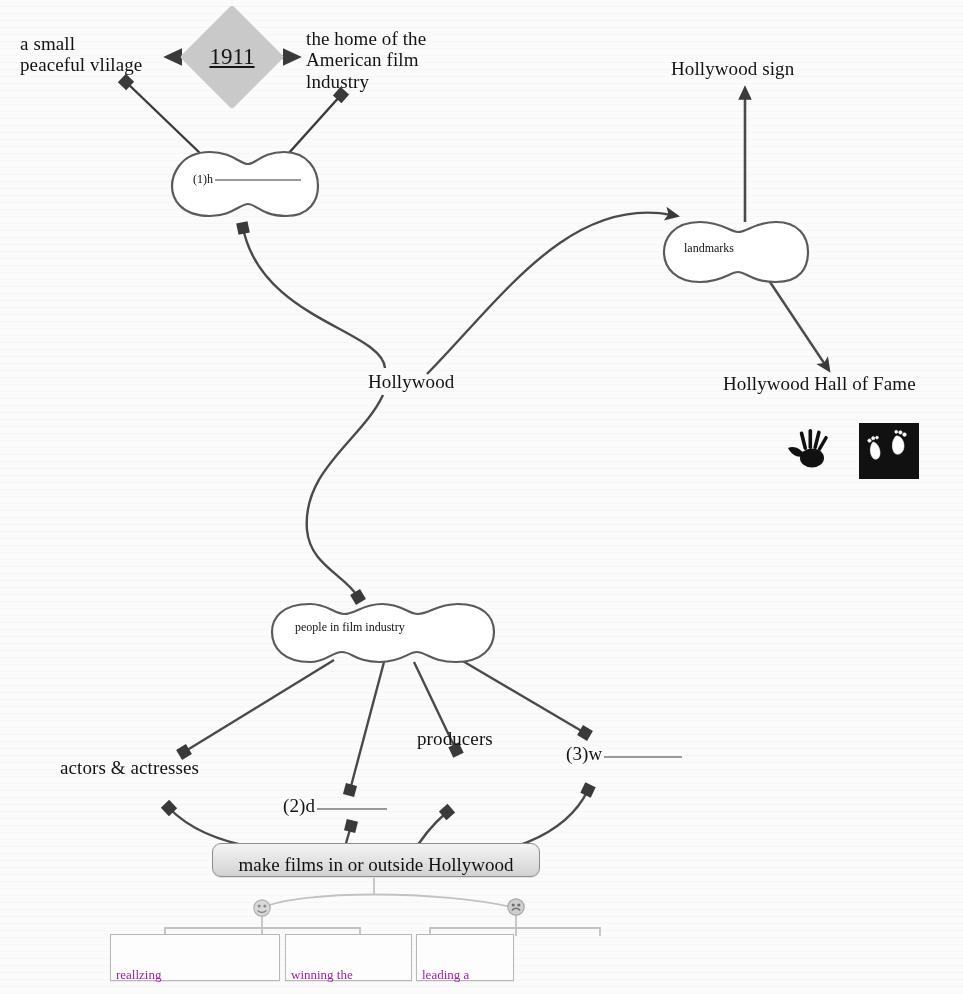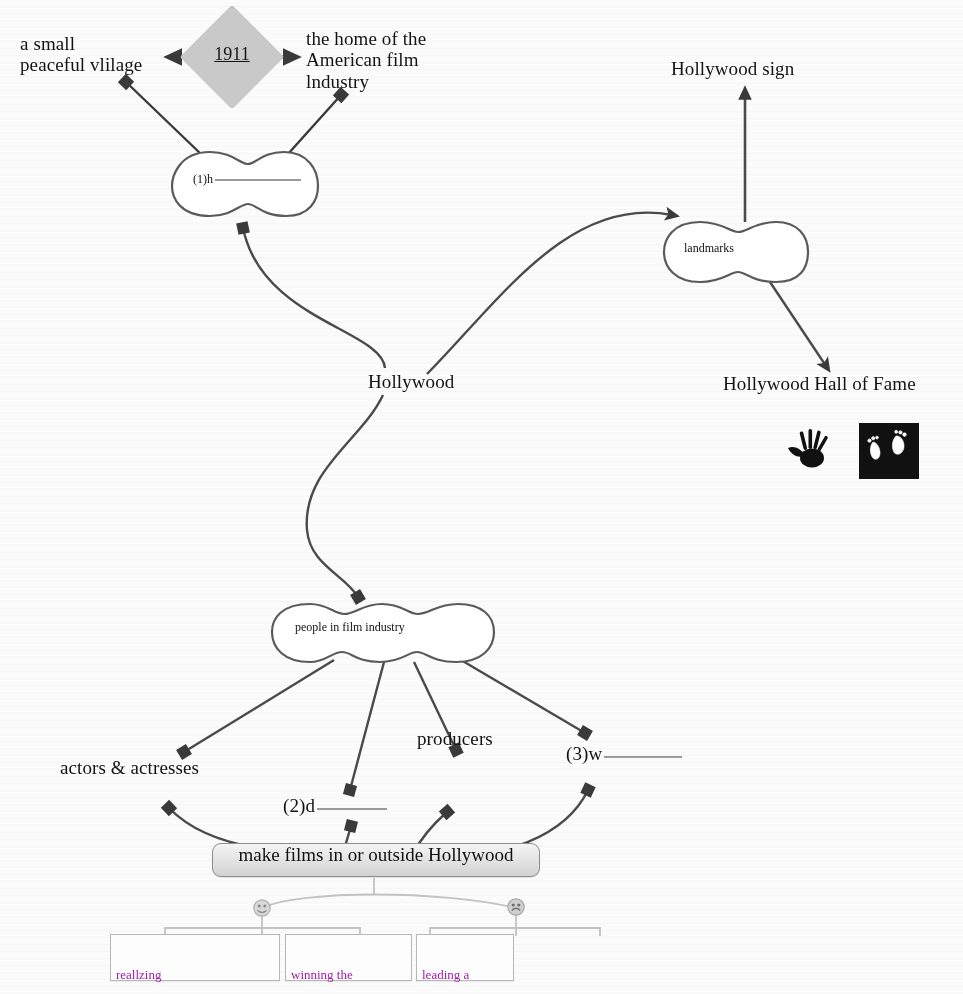--- a/index.html
+++ b/index.html
@@ -53,21 +53,21 @@
   .diamond {
     position: absolute;
     width: 74px;
     height: 74px;
     background: #c9c9c9;
     transform: rotate(45deg);
     border-radius: 3px;
   }
   .diamond-label {
     position: absolute;
-    font-size: 18px;
+    font-size: 23px;
     color: #151515;
     text-align: center;
     width: 90px;
     text-decoration: underline;
   }
 
   
   .cloud-label {
     position: absolute;
     font-size: 12px;
@@ -87,21 +87,21 @@
 
   
   .procbox {
     position: absolute;
     border: 1.6px solid #8d8d8d;
     border-radius: 9px;
     background: linear-gradient(180deg, #f4f4f4 0%, #e2e2e2 55%, #d2d2d2 100%);
     font-size: 19px;
     color: #111111;
     display: flex;
-    align-items: flex-start;
+    align-items: flex-end;
     justify-content: center;
     white-space: nowrap;
     box-shadow: 0 1px 1px rgba(0,0,0,0.10);
   }
 
   
   .leafbox {
     position: absolute;
     border: 1.4px solid #b7b7b7;
     background: #fdfdfd;

